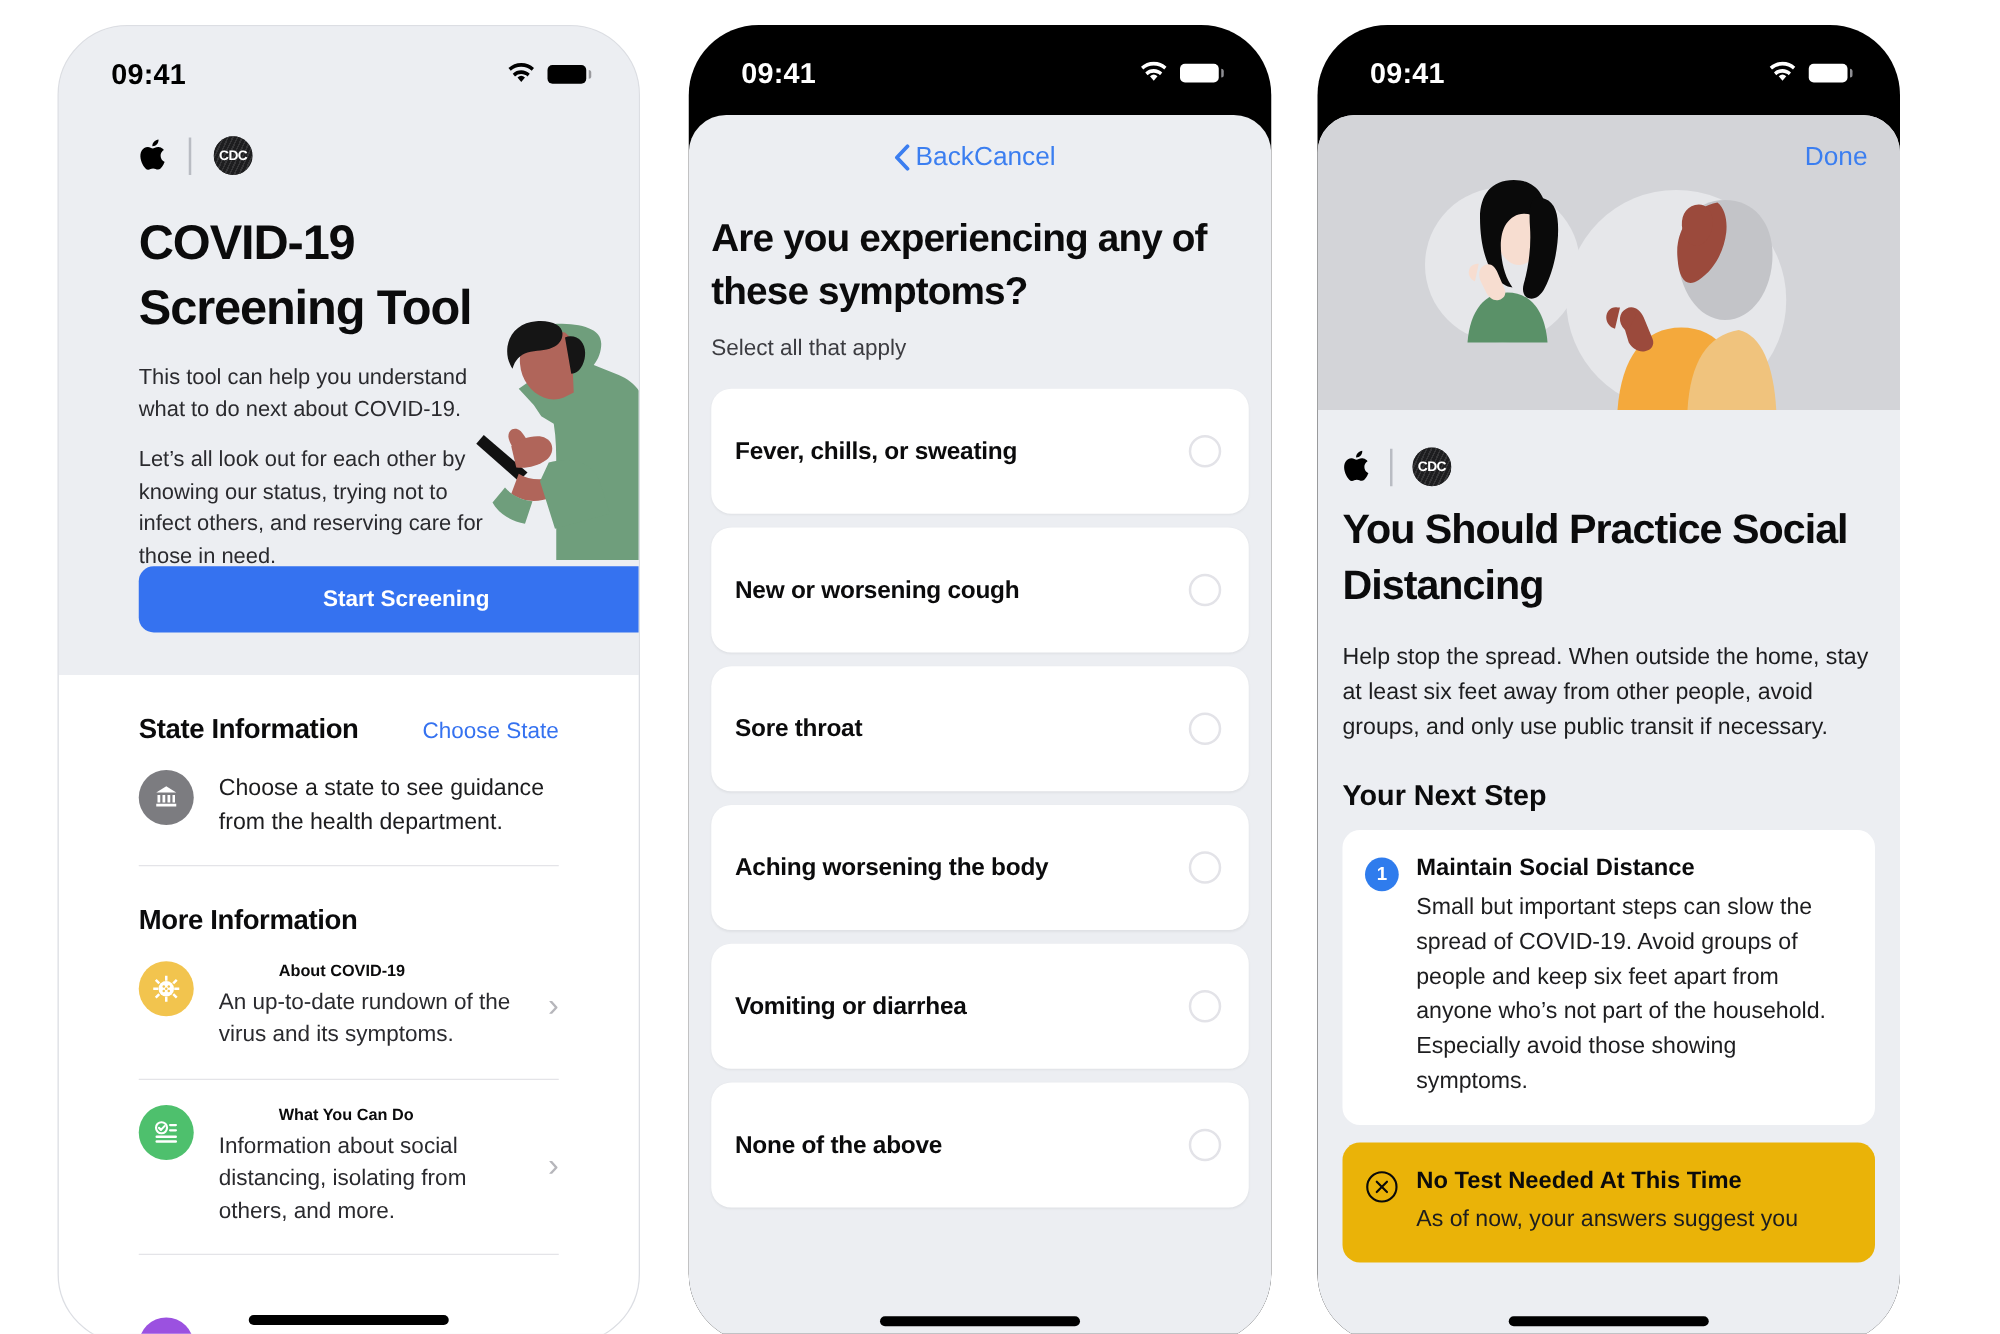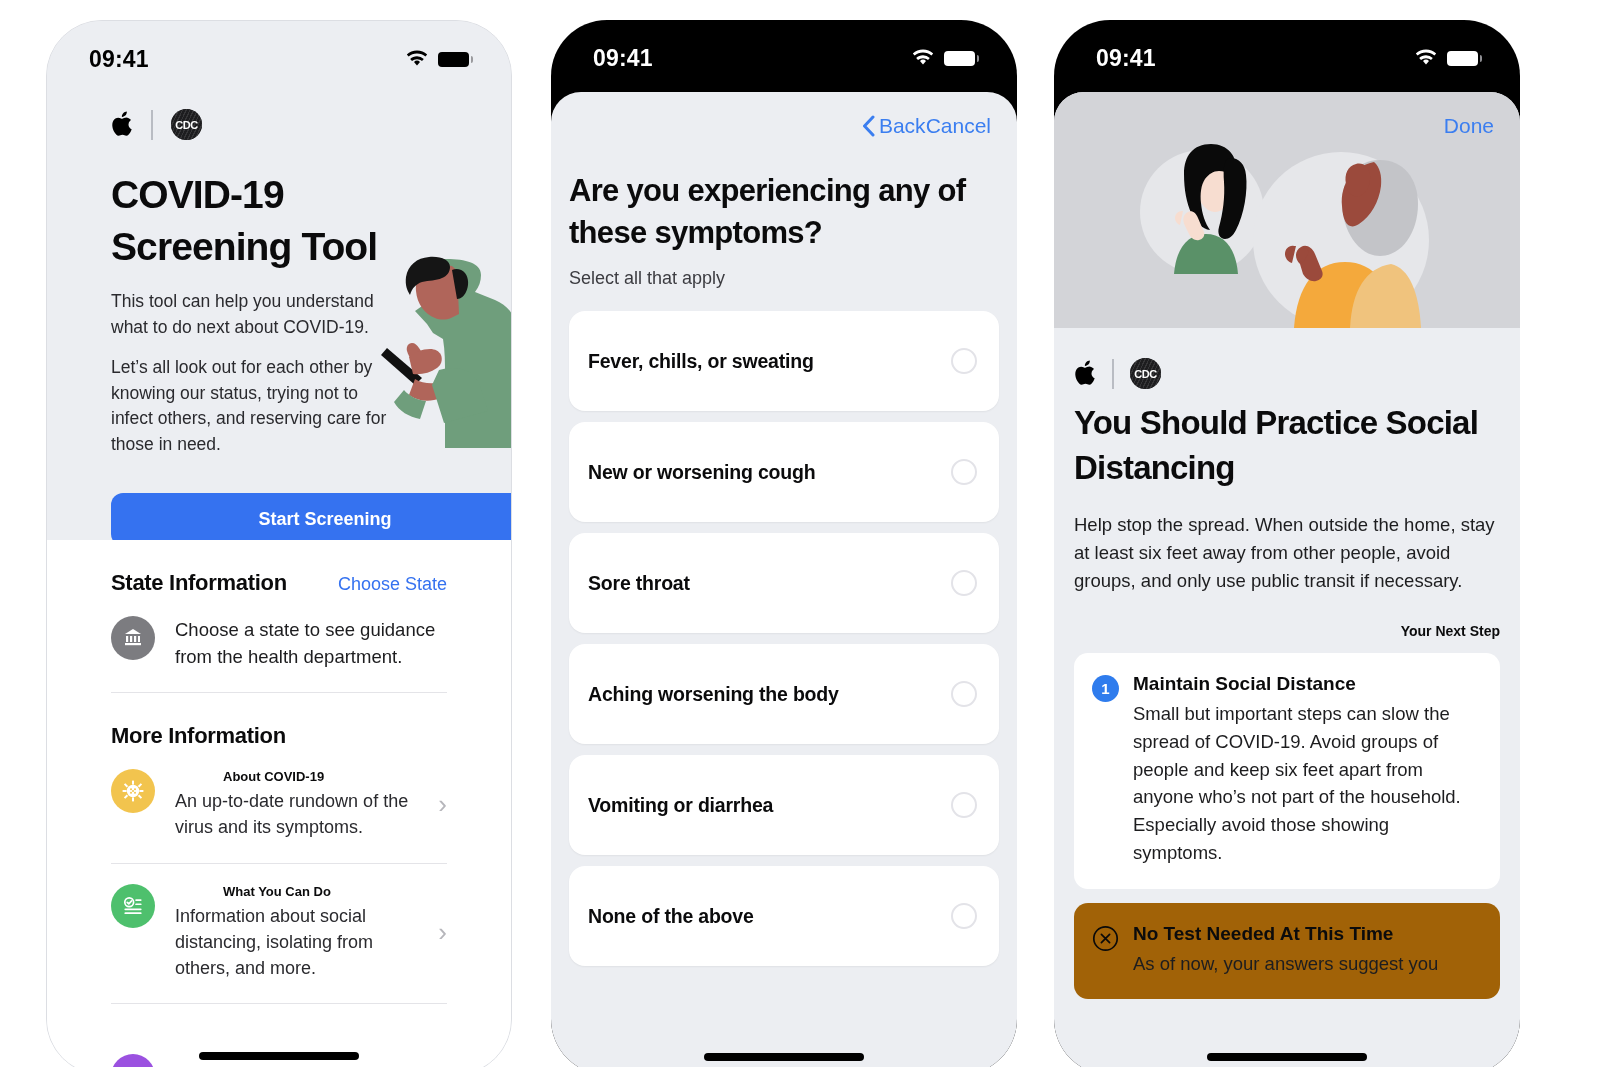--- a/index.html
+++ b/index.html
@@ -73,21 +73,21 @@
     opacity:.85;
   }
   .p1-title { position: absolute; top: 148px; left: 64px; right: 120px;
               font-size: 39px; font-weight: bold; color: #0b0b0c;
               line-height: 1.33; letter-spacing: -.9px; }
   .p1-sub1 { position: absolute; top: 268px; left: 64px; width: 270px;
              font-size: 17.5px; color: #2a2a2e; line-height: 1.47; }
   .p1-sub2 { position: absolute; top: 334px; left: 64px; width: 292px;
              font-size: 17.5px; color: #2a2a2e; line-height: 1.47; }
   .start-btn {
-    position: absolute; left: 64px; top: 472px; width: 428px; height: 53px;
+    position: absolute; left: 64px; top: 432px; width: 428px; height: 53px;
     background: #3572f0; border-radius: 12px; border: none;
     color: #fff; font-size: 18px; font-weight: bold;
     font-family: "Liberation Sans", sans-serif; cursor: pointer;
   }
   .illus1 { position: absolute; right: -6px; top: 232px; width: 166px; height: 195px; }
 
   .p1-lower { position: absolute; top: 519px; left: 0; right: 0; bottom: 0; background: #fff; }
   .sec-head { display: flex; align-items: baseline; justify-content: space-between;
               padding: 30px 64px 0 64px; }
   .sec-title { font-size: 22px; font-weight: bold; color: #0b0b0c; letter-spacing:-.3px; }
@@ -106,21 +106,21 @@
   .chev { flex: 0 0 auto; color:#b6b6bb; font-size:26px; align-self:center; }
   .divider { height:1px; background:#e4e4e8; margin: 22px 64px 0 64px; }
   .purple-peek { position:absolute; bottom:-24px; left:64px; width:44px; height:44px;
                  border-radius:50%; background:#9b51e0; }
 
   
   .sheet2 {
     position: absolute; top: 72px; left: 0; right: 0; bottom: 0;
     background: #eceef2; border-radius: 30px 30px 0 0;
   }
-  .navbar { display:flex; align-items:center; justify-content:flex-end;
+  .navbar { display:flex; align-items:center; justify-content:center;
             padding: 22px 22px 0 18px; }
   .nav-back { display:flex; align-items:center; gap:4px; color:#3b7ef0; font-size:21px; cursor:pointer; }
   .nav-back svg { display:block; }
   .nav-cancel { color:#3b7ef0; font-size:21px; cursor:pointer; padding-right: 4px; }
   .q-title { padding: 32px 18px 0 18px; font-size: 31px; font-weight: bold;
              color:#0b0b0c; line-height:1.36; letter-spacing:-.7px; }
   .q-sub { padding: 14px 18px 0 18px; font-size: 18px; color:#3c3c41; }
   .sym-list { margin-top: 22px; padding: 0 18px; }
   .sym-card {
     background:#fff; border-radius: 16px; height: 100px;
@@ -136,29 +136,29 @@
   .sheet3 { position:absolute; top:72px; left:0; right:0; bottom:0;
             background:#eceef2; border-radius:30px 30px 0 0; overflow:hidden; }
   .hero3 { position:relative; height:236px; background:#d3d4d8; overflow:hidden; }
   .done-btn { position:absolute; top:22px; right:26px; color:#3b7ef0; font-size:21px;
               font-weight: normal; cursor:pointer; z-index:5; }
   .p3-body { padding: 0 20px; }
   .brandrow3 { display:flex; align-items:center; gap:16px; padding-top: 30px; }
   .p3-title { margin-top: 12px; font-size: 33px; font-weight:bold; color:#0b0b0c;
               line-height:1.36; letter-spacing:-.8px; }
   .p3-desc { margin-top: 20px; font-size: 18.5px; color:#1d1d1f; line-height:1.52; }
-  .p3-nextlabel { margin-top: 28px; font-size: 14px; font-weight:bold; color:#0b0b0c;text-align:right; }
+  .p3-nextlabel { margin-top: 28px; font-size: 23px; font-weight:bold; color:#0b0b0c; }
   .step-card { margin-top: 14px; background:#fff; border-radius:14px;
                padding: 20px 22px 22px 18px; display:flex; gap:14px; align-items:flex-start; }
   .step-num { width:27px; height:27px; border-radius:50%; background:#2f7ced;
               color:#fff; font-size:15px; font-weight:bold;
               display:flex; align-items:center; justify-content:center; flex:0 0 27px; margin-top:2px; }
   .step-title { font-size:19px; font-weight:bold; color:#0b0b0c; margin-bottom:5px; }
   .step-body { font-size:18.5px; color:#1d1d1f; line-height:1.5; }
-  .notice-card { margin-top: 14px; background:#a16207; border-radius:14px;
+  .notice-card { margin-top: 14px; background:#eab308; border-radius:14px;
                  padding: 20px 22px 22px 18px; display:flex; gap:14px; align-items:flex-start; }
   .notice-title { font-size:19px; font-weight:bold; color:#0b0b0c; margin-bottom:5px; }
   .notice-body { font-size:18.5px; color:#1d1d1f; line-height:1.5; }
 </style>
 </head>
 <body>
 
 <div class="stage">
 
   <div class="phone" id="phone1">

